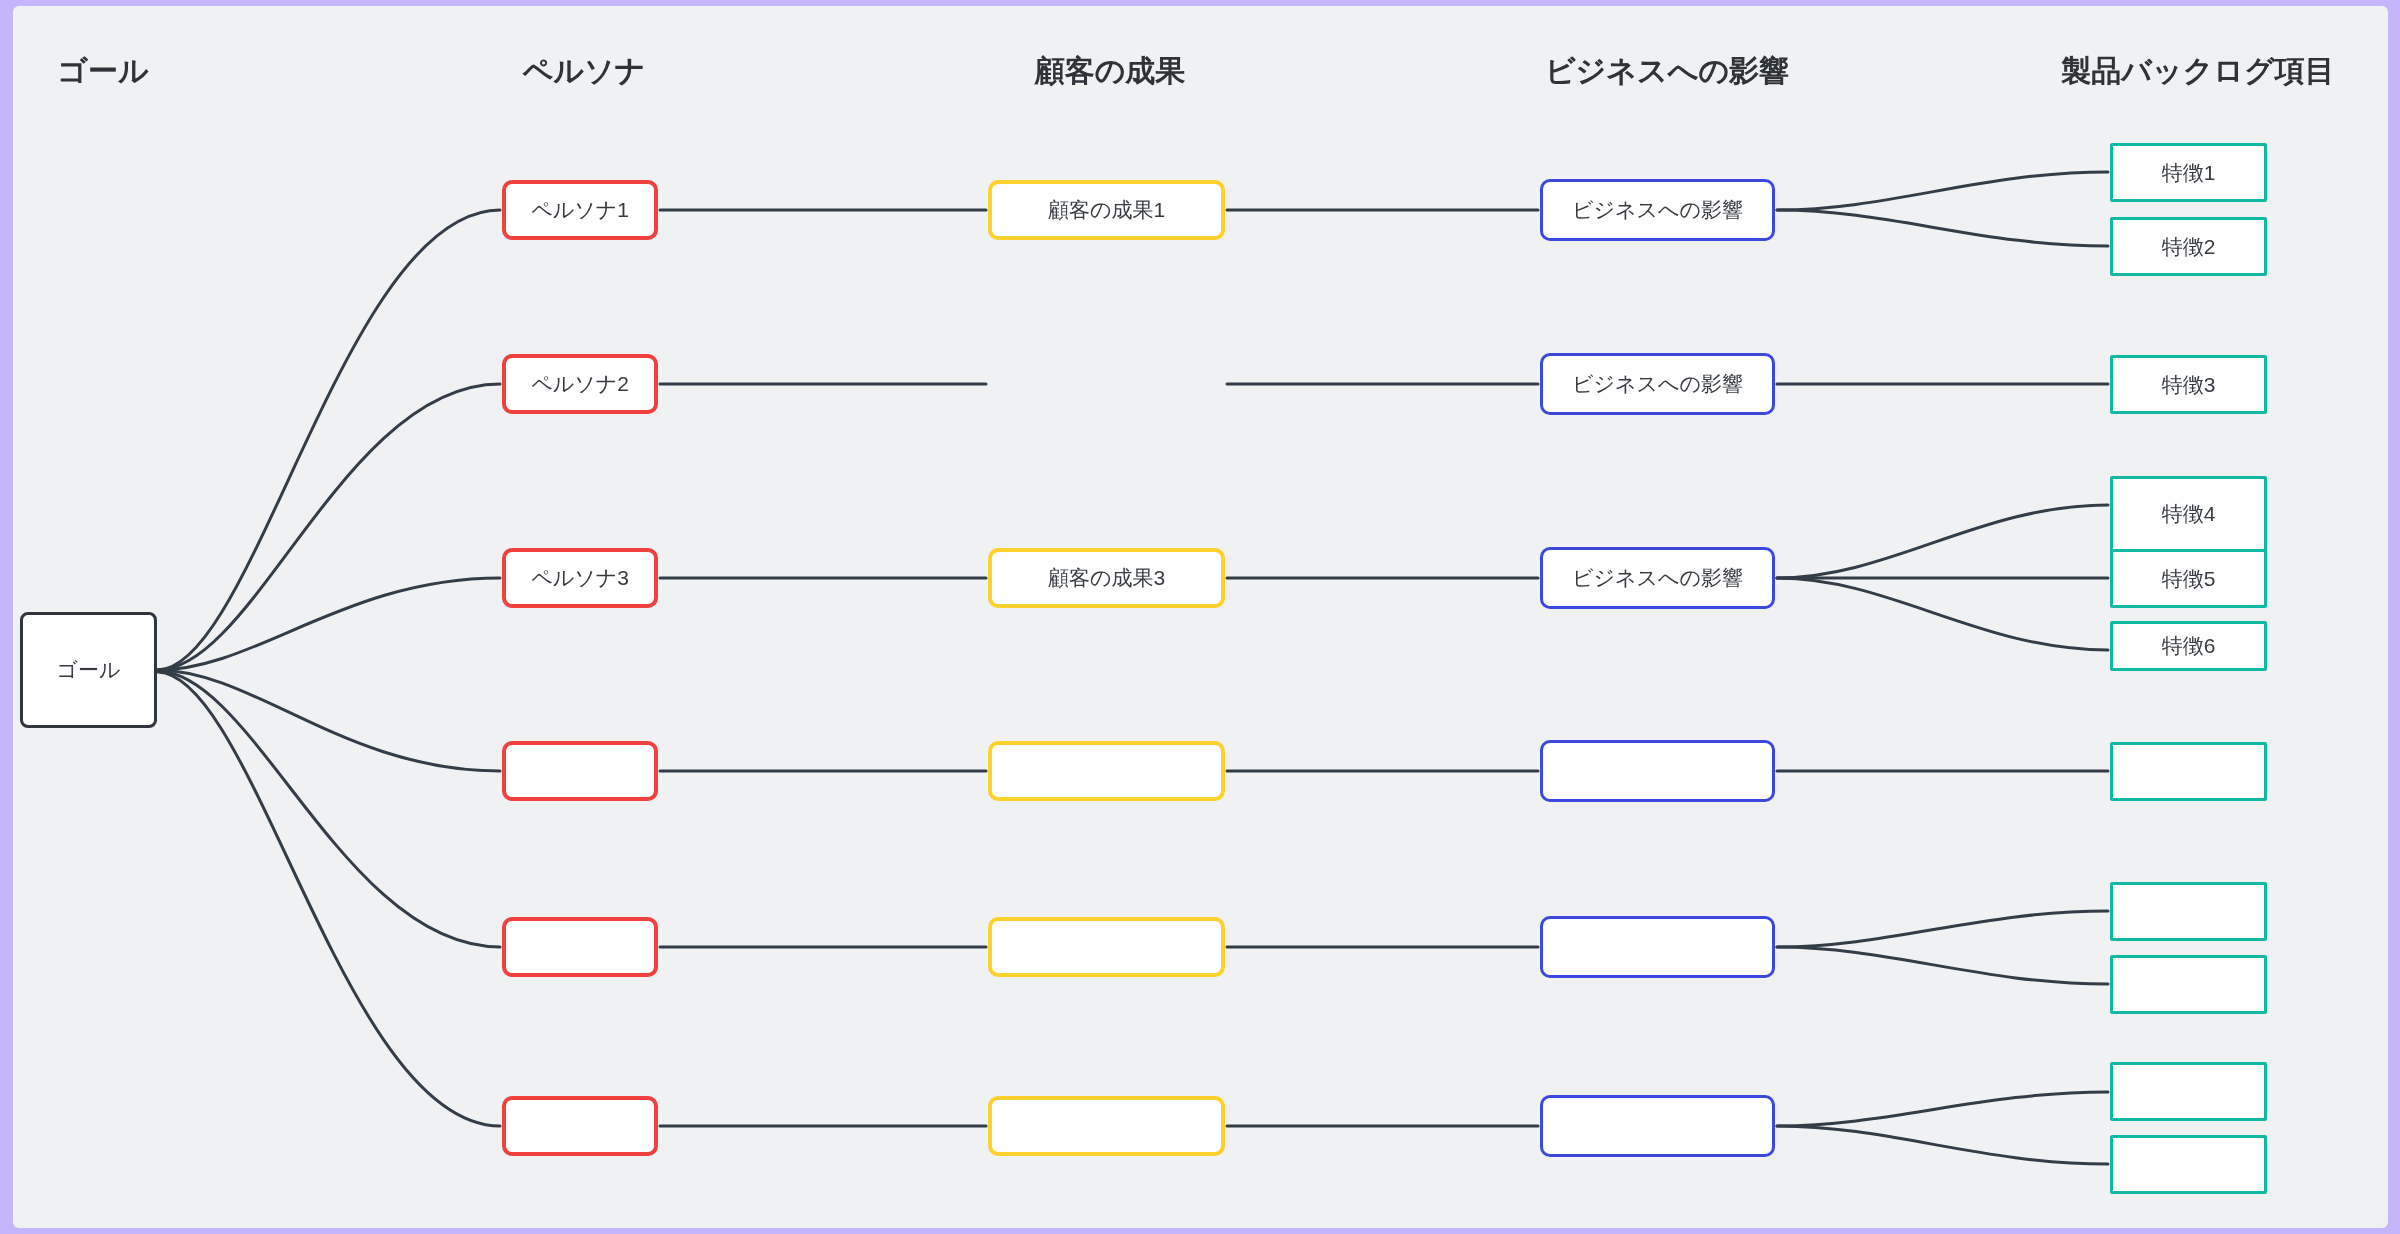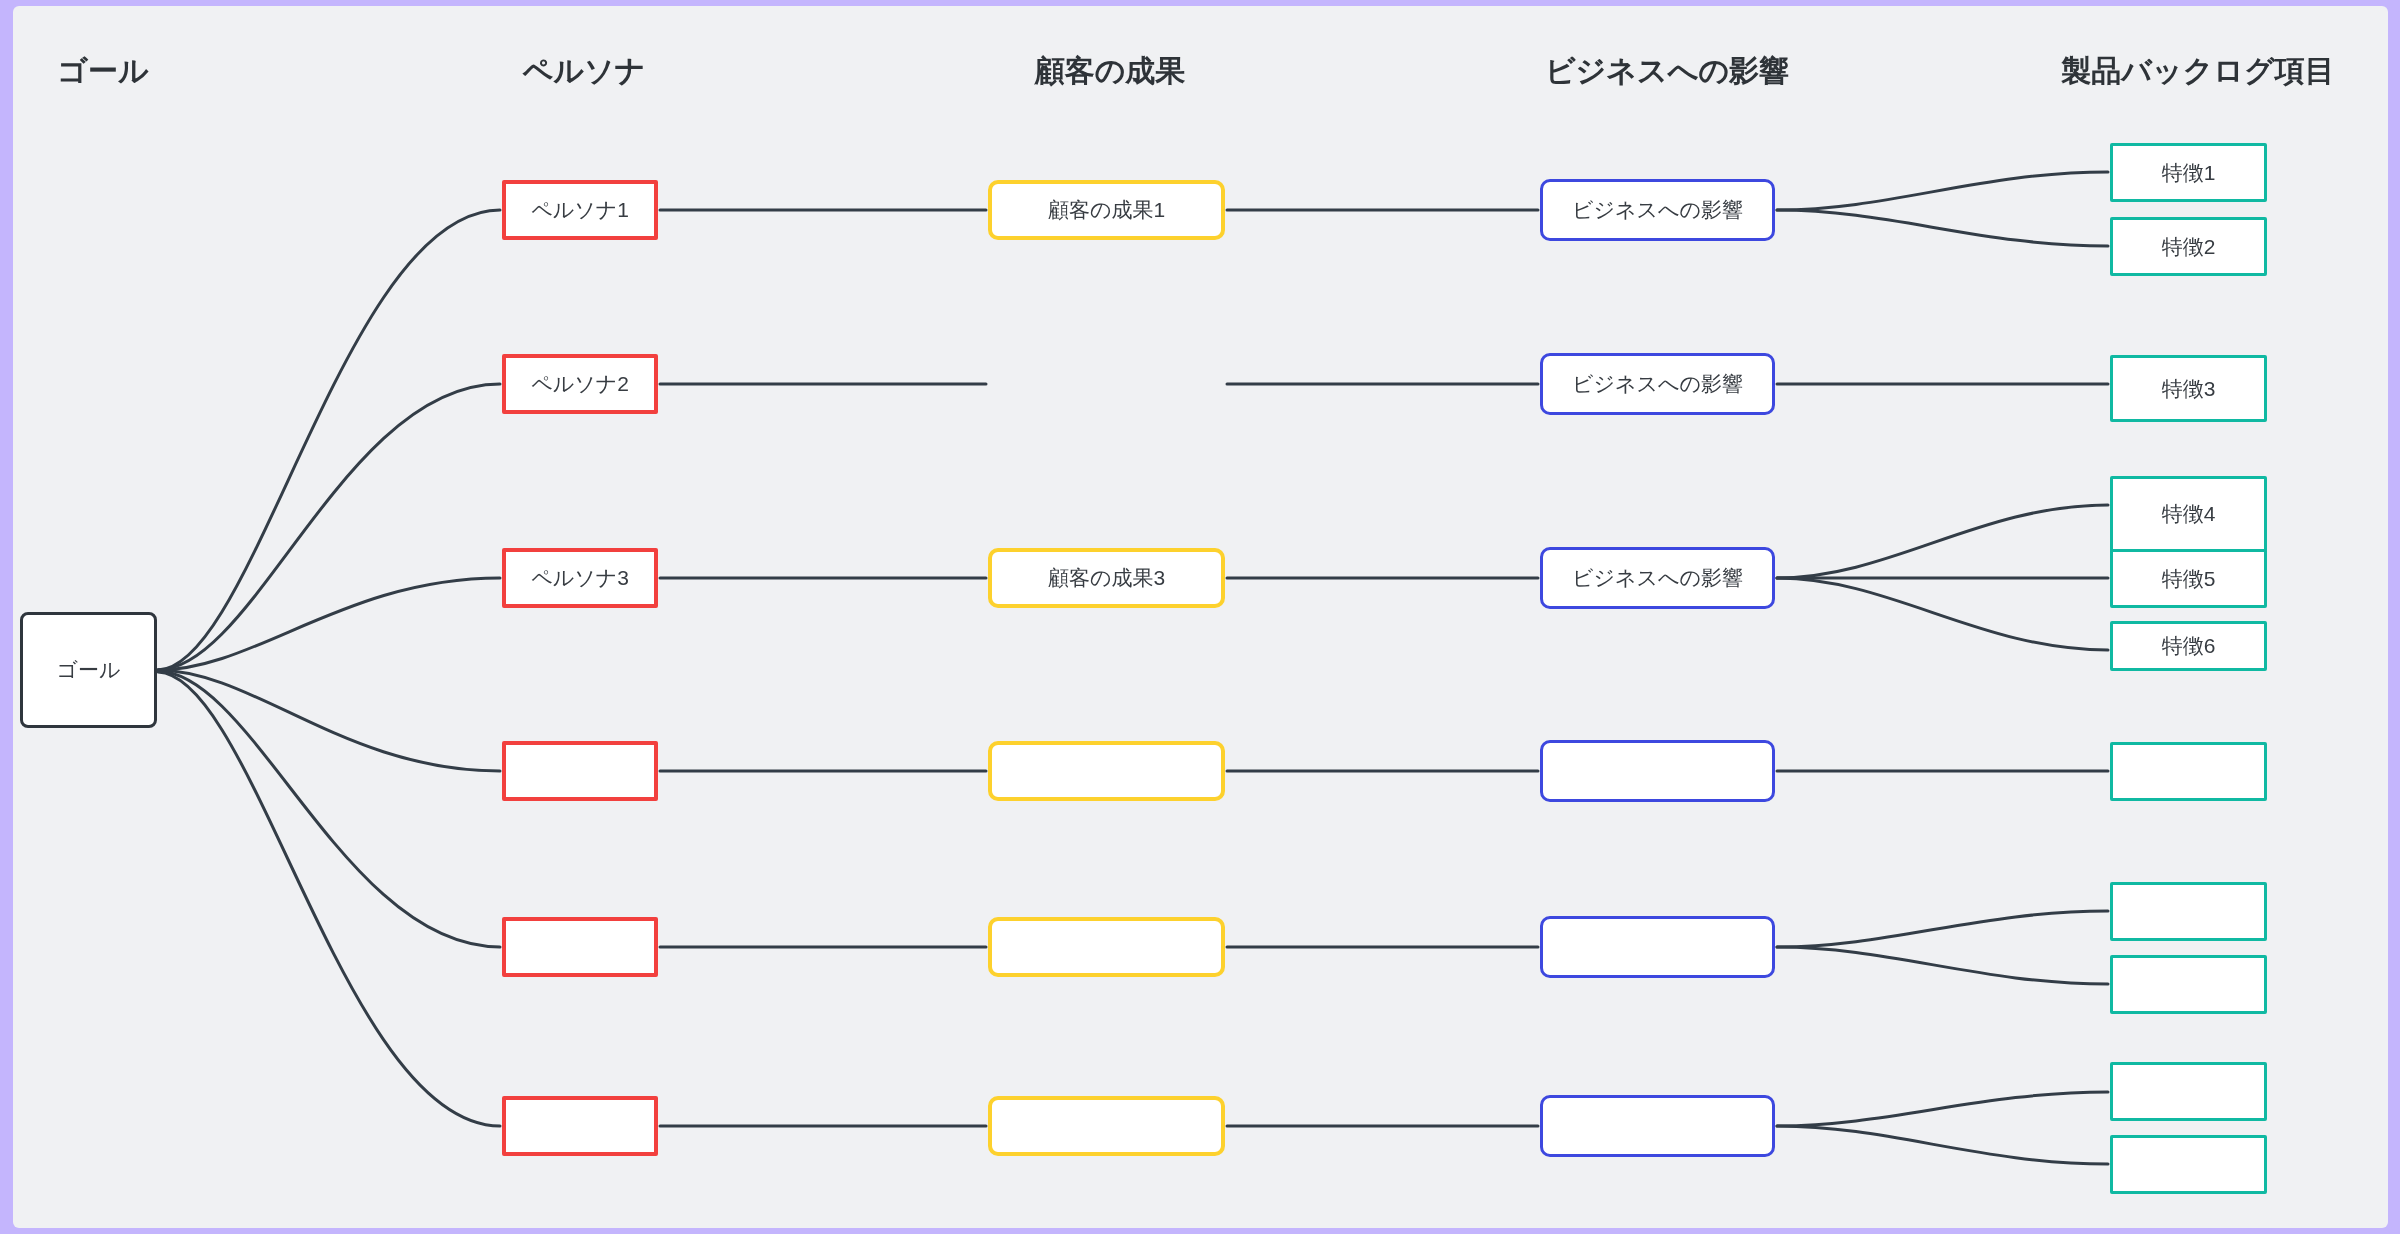--- a/index.html
+++ b/index.html
@@ -6,21 +6,21 @@
   .page{position:relative;width:2400px;height:1234px;background:#c4b5fd;overflow:hidden;
         font-family:"Liberation Sans","DejaVu Sans",sans-serif;}
   .board{position:absolute;left:13px;top:6px;right:12px;bottom:6px;background:#f0f1f3;border-radius:6px;}
   .edges{position:absolute;left:0;top:0;width:2400px;height:1234px;}
   .edges path{fill:none;stroke:#333d47;stroke-width:3;stroke-linecap:round;}
   .col-header{position:absolute;top:53px;transform:translateX(-50%);font-size:30px;font-weight:bold;
               color:#2e3338;white-space:nowrap;line-height:36px;}
   .node{position:absolute;background:#ffffff;display:flex;align-items:center;justify-content:center;
         box-sizing:border-box;font-size:21px;color:#373c42;white-space:nowrap;}
   .goal{border:3px solid #2f363d;border-radius:8px;}
-  .persona{border:4px solid #f2403e;border-radius:2px;}
+  .persona{border:4px solid #f2403e;border-radius:10px;}
   .outcome{border:4px solid #fdd12d;border-radius:10px;}
   .impact{border:3px solid #3d48df;border-radius:10px;}
   .feature{border:3px solid #10b9a2;border-radius:2px;}
   .nlabel{pointer-events:none;}
 </style>
 </head>
 <body>
 
 <div class="page">
   <div class="board"></div>
@@ -124,21 +124,21 @@
   <div class="node impact" style="left:1540px;top:1095px;width:235px;height:62px">
       <span class="nlabel"></span>
     </div>
 
   <div class="node feature" style="left:2110px;top:143px;width:157px;height:59px">
       <span class="nlabel">特徴1</span>
     </div>
   <div class="node feature" style="left:2110px;top:217px;width:157px;height:59px">
       <span class="nlabel">特徴2</span>
     </div>
-  <div class="node feature" style="left:2110px;top:355px;width:157px;height:67px">
+  <div class="node feature" style="left:2110px;top:355px;width:157px;height:59px">
       <span class="nlabel">特徴3</span>
     </div>
   <div class="node feature" style="left:2110px;top:476px;width:157px;height:76px">
       <span class="nlabel">特徴4</span>
     </div>
   <div class="node feature" style="left:2110px;top:549px;width:157px;height:59px">
       <span class="nlabel">特徴5</span>
     </div>
   <div class="node feature" style="left:2110px;top:621px;width:157px;height:50px">
       <span class="nlabel">特徴6</span>

